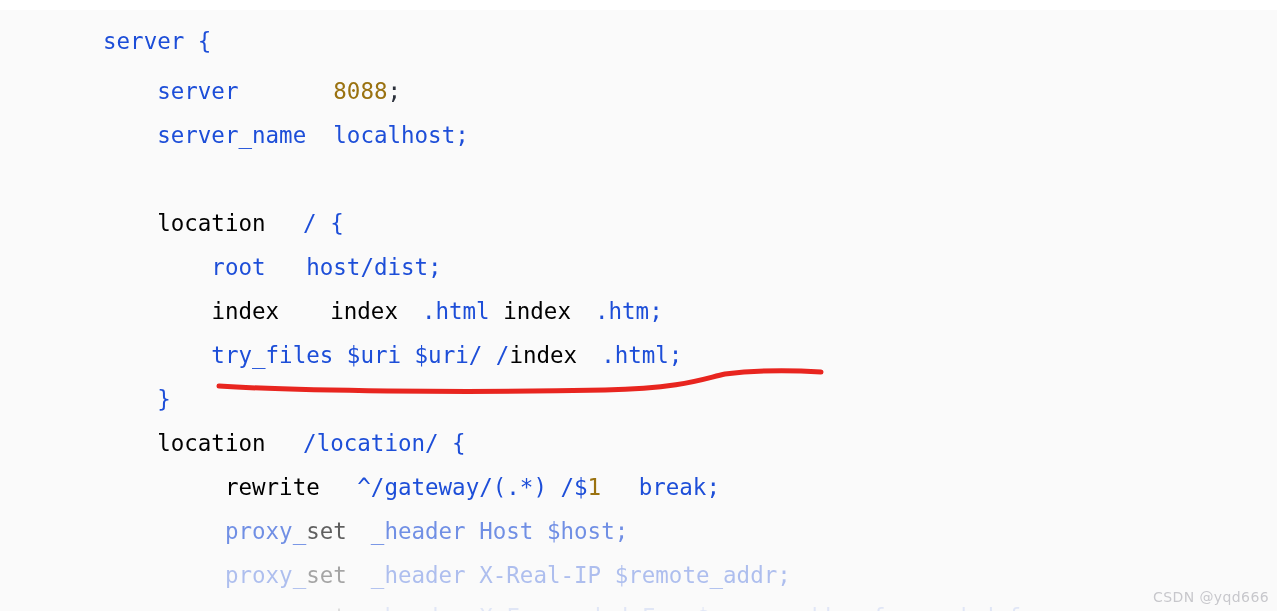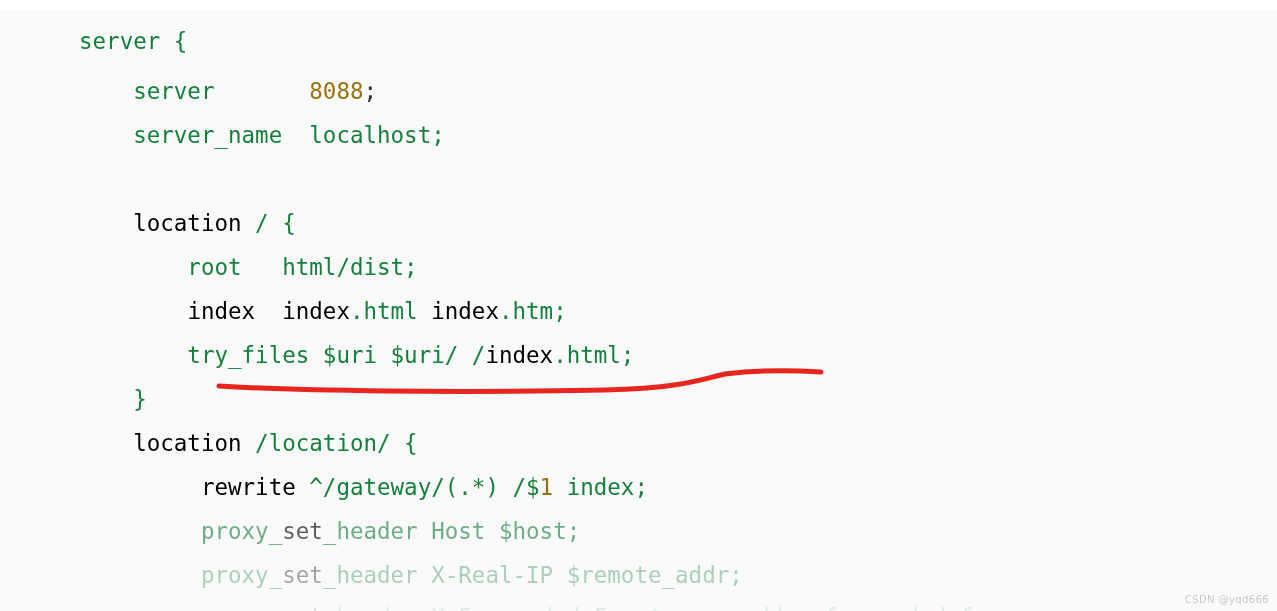--- a/index.html
+++ b/index.html
@@ -38,21 +38,21 @@
     position: absolute;
     left: 79px;
     white-space: pre;
     font-family: "DejaVu Sans Mono", "Liberation Mono", monospace;
     font-size: 22.5px;
     line-height: 26px;
     letter-spacing: 0px;
     color: #2b303b;
   }
   
-  .tok-plain   { color: #15803d; }
+  .tok-plain   { color: #1d4ed8; margin-left: 24px; }
   .tok-key     { color: #000000; }
   .tok-num     { color: #9a7210; margin-top: 34px; }
   .tok-punct   { color: #2b303b; }
 
   
   .fade-1 { opacity: 0.62; }
   .fade-2 { opacity: 0.34; }
   .fade-3 { opacity: 0.11; }
 
   
@@ -64,46 +64,46 @@
     height: 40px;
     pointer-events: none;
   }
 
   
   #watermark {
     position: absolute;
     right: 8px;
     bottom: 6px;
     font-family: "DejaVu Sans", "Liberation Sans", sans-serif;
-    font-size: 10px;
+    font-size: 14px;
     color: #bfbfc4;
     letter-spacing: 0.4px;
     opacity: 0.85;
     white-space: nowrap;
   }
 </style>
 </head>
 <body>
 
 <div id="screenshot">
 
   <div id="code-surface"></div>
 
   <div id="code-block">
       <div class="code-line" style="top: 28px;"><span class="tok-plain">server {</span></div>
       <div class="code-line" style="top: 78px;"><span class="tok-plain">    server       </span><span class="tok-num">8088</span><span class="tok-punct">;</span></div>
       <div class="code-line" style="top: 122px;"><span class="tok-plain">    server_name  localhost;</span></div>
       <div class="code-line" style="top: 166px;">&nbsp;</div>
       <div class="code-line" style="top: 210px;"><span class="tok-plain">    </span><span class="tok-key">location</span><span class="tok-plain"> / {</span></div>
-      <div class="code-line" style="top: 254px;"><span class="tok-plain">        root   html/dist;</span></div>
+      <div class="code-line" style="top: 254px;"><span class="tok-plain">        root   host/dist;</span></div>
       <div class="code-line" style="top: 298px;"><span class="tok-plain">        </span><span class="tok-key">index</span><span class="tok-plain">  </span><span class="tok-key">index</span><span class="tok-plain">.html </span><span class="tok-key">index</span><span class="tok-plain">.htm;</span></div>
       <div class="code-line" style="top: 342px;"><span class="tok-plain">        try_files $uri $uri/ /</span><span class="tok-key">index</span><span class="tok-plain">.html;</span></div>
       <div class="code-line" style="top: 386px;"><span class="tok-plain">    }</span></div>
       <div class="code-line" style="top: 430px;"><span class="tok-plain">    </span><span class="tok-key">location</span><span class="tok-plain"> /location/ {</span></div>
-      <div class="code-line" style="top: 474px;"><span class="tok-plain">         </span><span class="tok-key">rewrite</span><span class="tok-plain"> ^/gateway/(.*) /$</span><span class="tok-num">1</span><span class="tok-plain"> index;</span></div>
+      <div class="code-line" style="top: 474px;"><span class="tok-plain">         </span><span class="tok-key">rewrite</span><span class="tok-plain"> ^/gateway/(.*) /$</span><span class="tok-num">1</span><span class="tok-plain"> break;</span></div>
       <div class="code-line fade-1" style="top: 518px; text-align: center;"><span class="tok-plain">         proxy_</span><span class="tok-key">set</span><span class="tok-plain">_header Host $host;</span></div>
       <div class="code-line fade-2" style="top: 562px;"><span class="tok-plain">         proxy_</span><span class="tok-key">set</span><span class="tok-plain">_header X-Real-IP $remote_addr;</span></div>
       <div class="code-line fade-3" style="top: 604px;"><span class="tok-plain">         proxy_</span><span class="tok-key">set</span><span class="tok-plain">_header X-Forwarded-For $proxy_add_x_forwarded_for;</span></div>
     </div>
 
   <svg id="red-underline" viewBox="0 0 640 40" xmlns="http://www.w3.org/2000/svg">
     <path id="annotation-path" fill="none" stroke="#e8251f" stroke-width="5" stroke-linecap="round" stroke-linejoin="round" d="M 14,28 C 90,33 260,35 400,32 C 480,30 500,20 520,16 C 560,11 600,13 616,14"></path>
   </svg>
 
   <div id="watermark">CSDN @yqd666</div>

